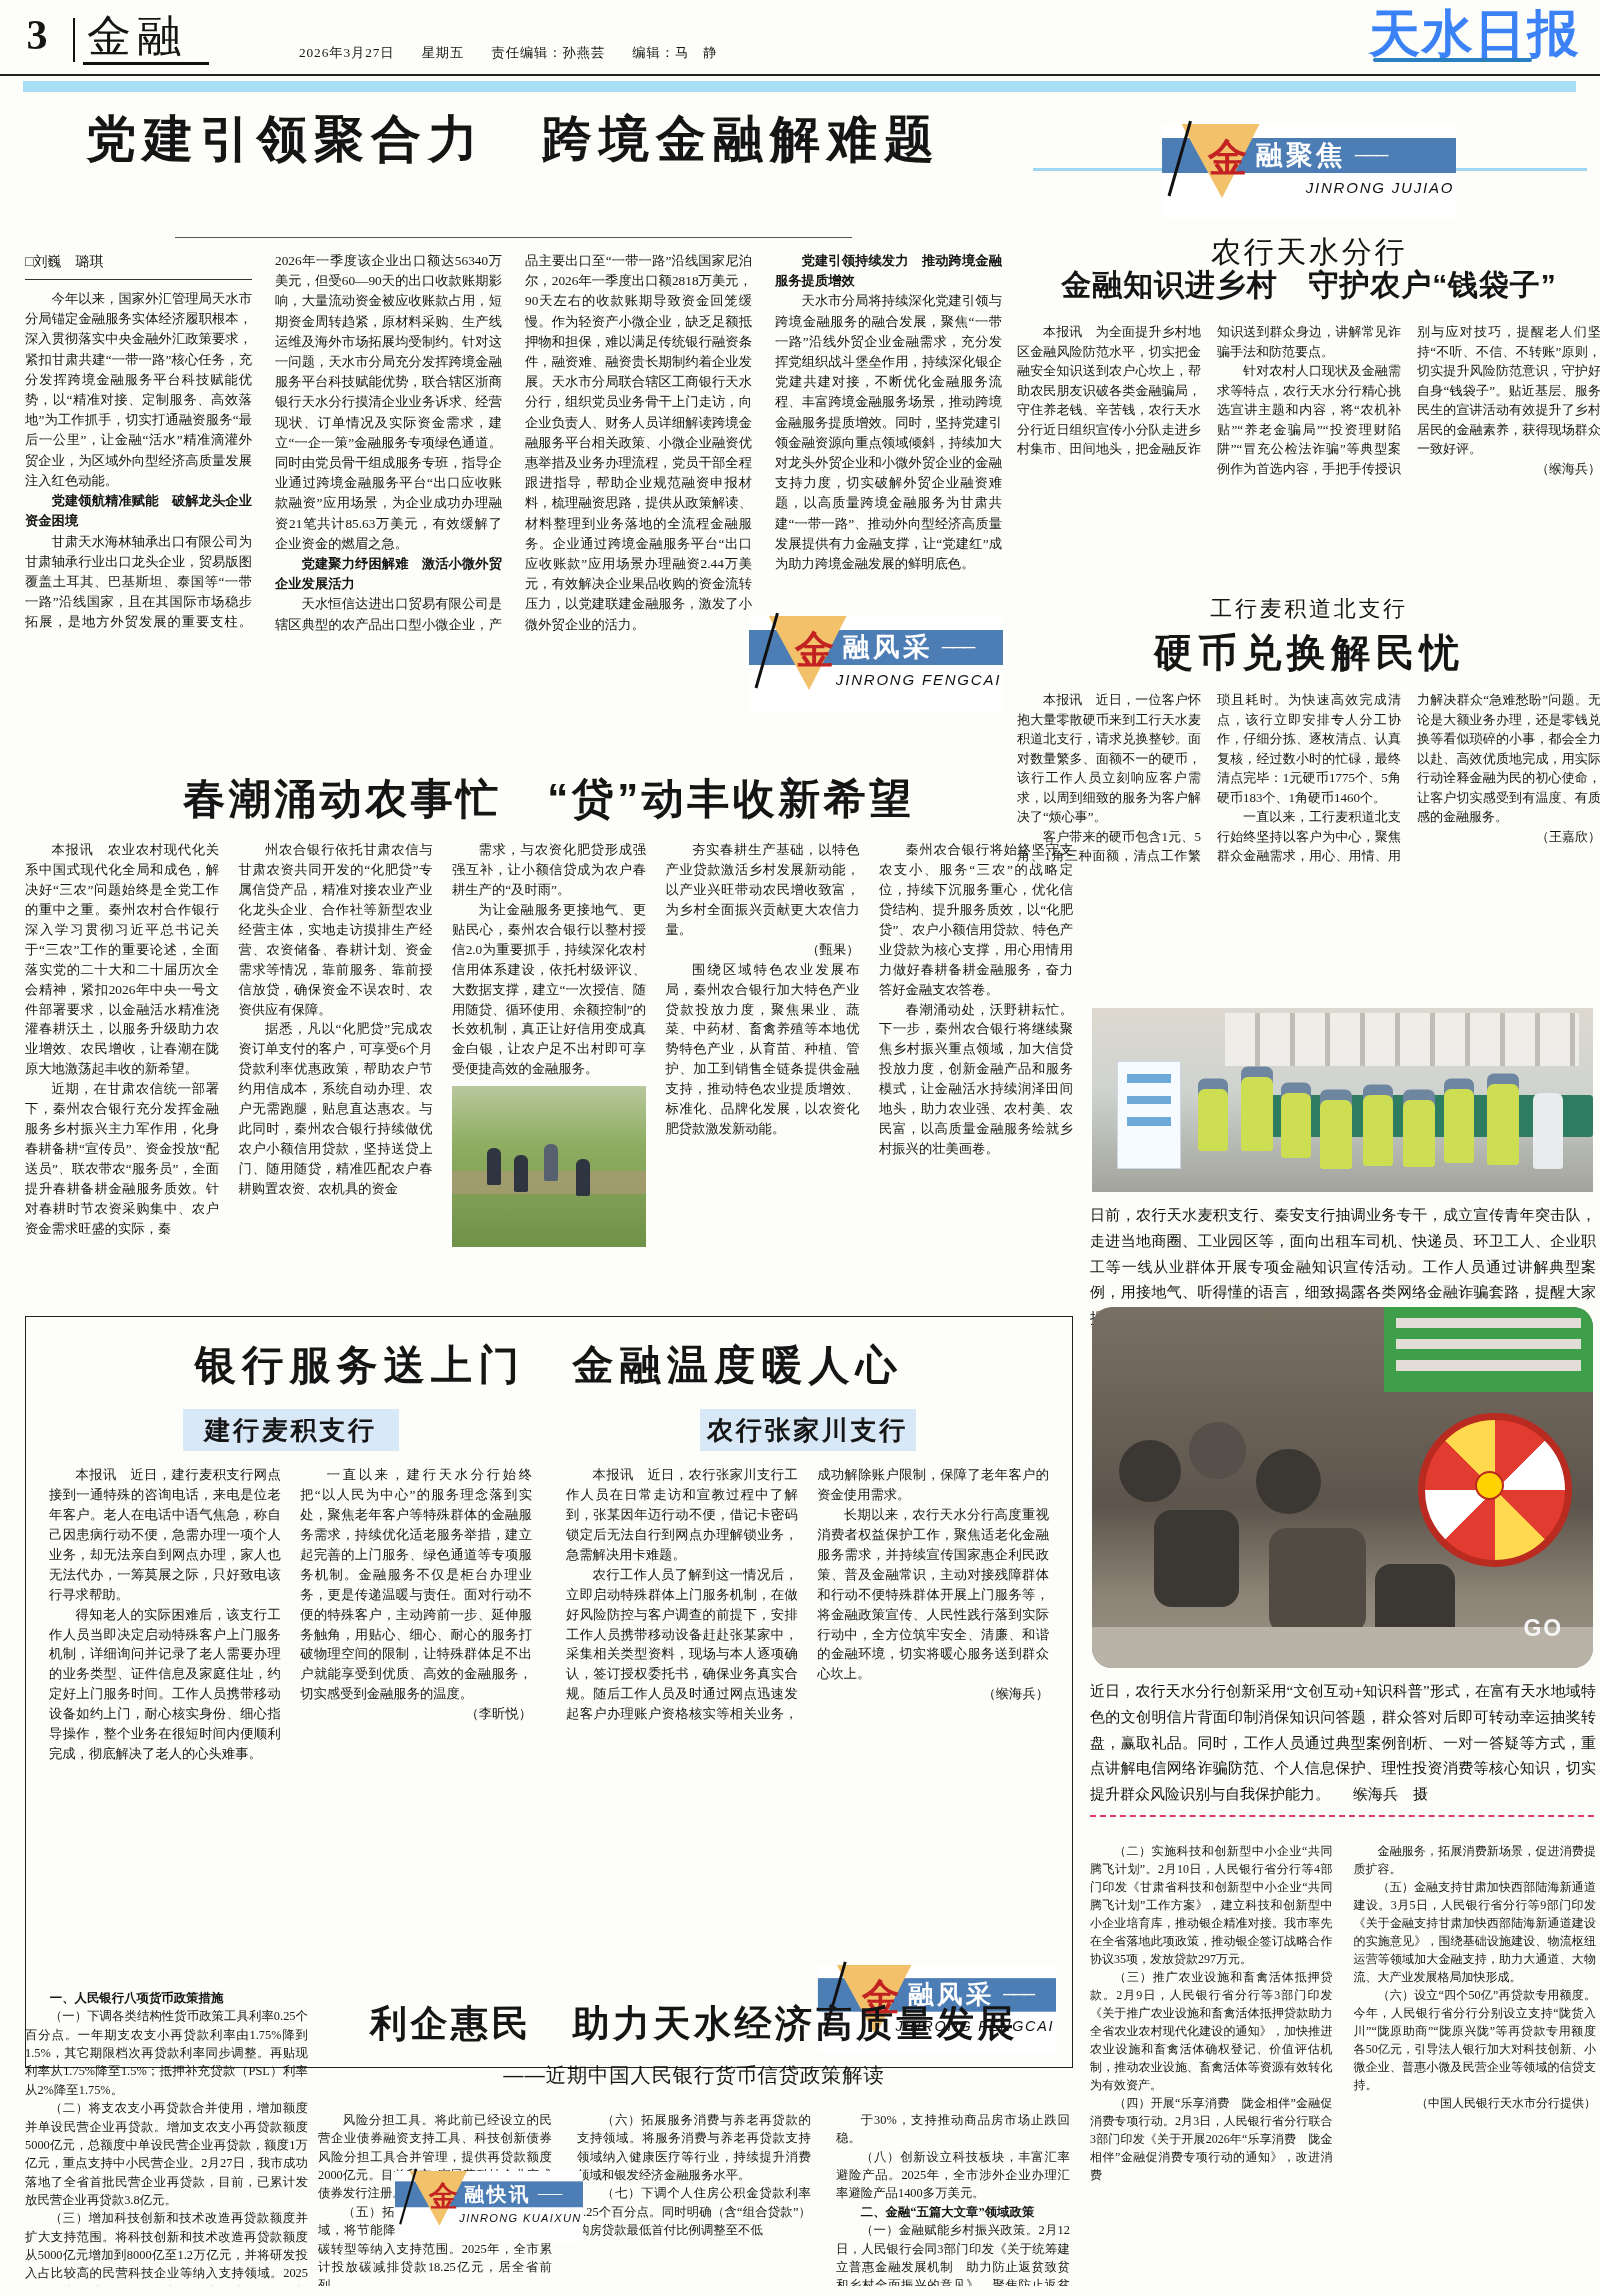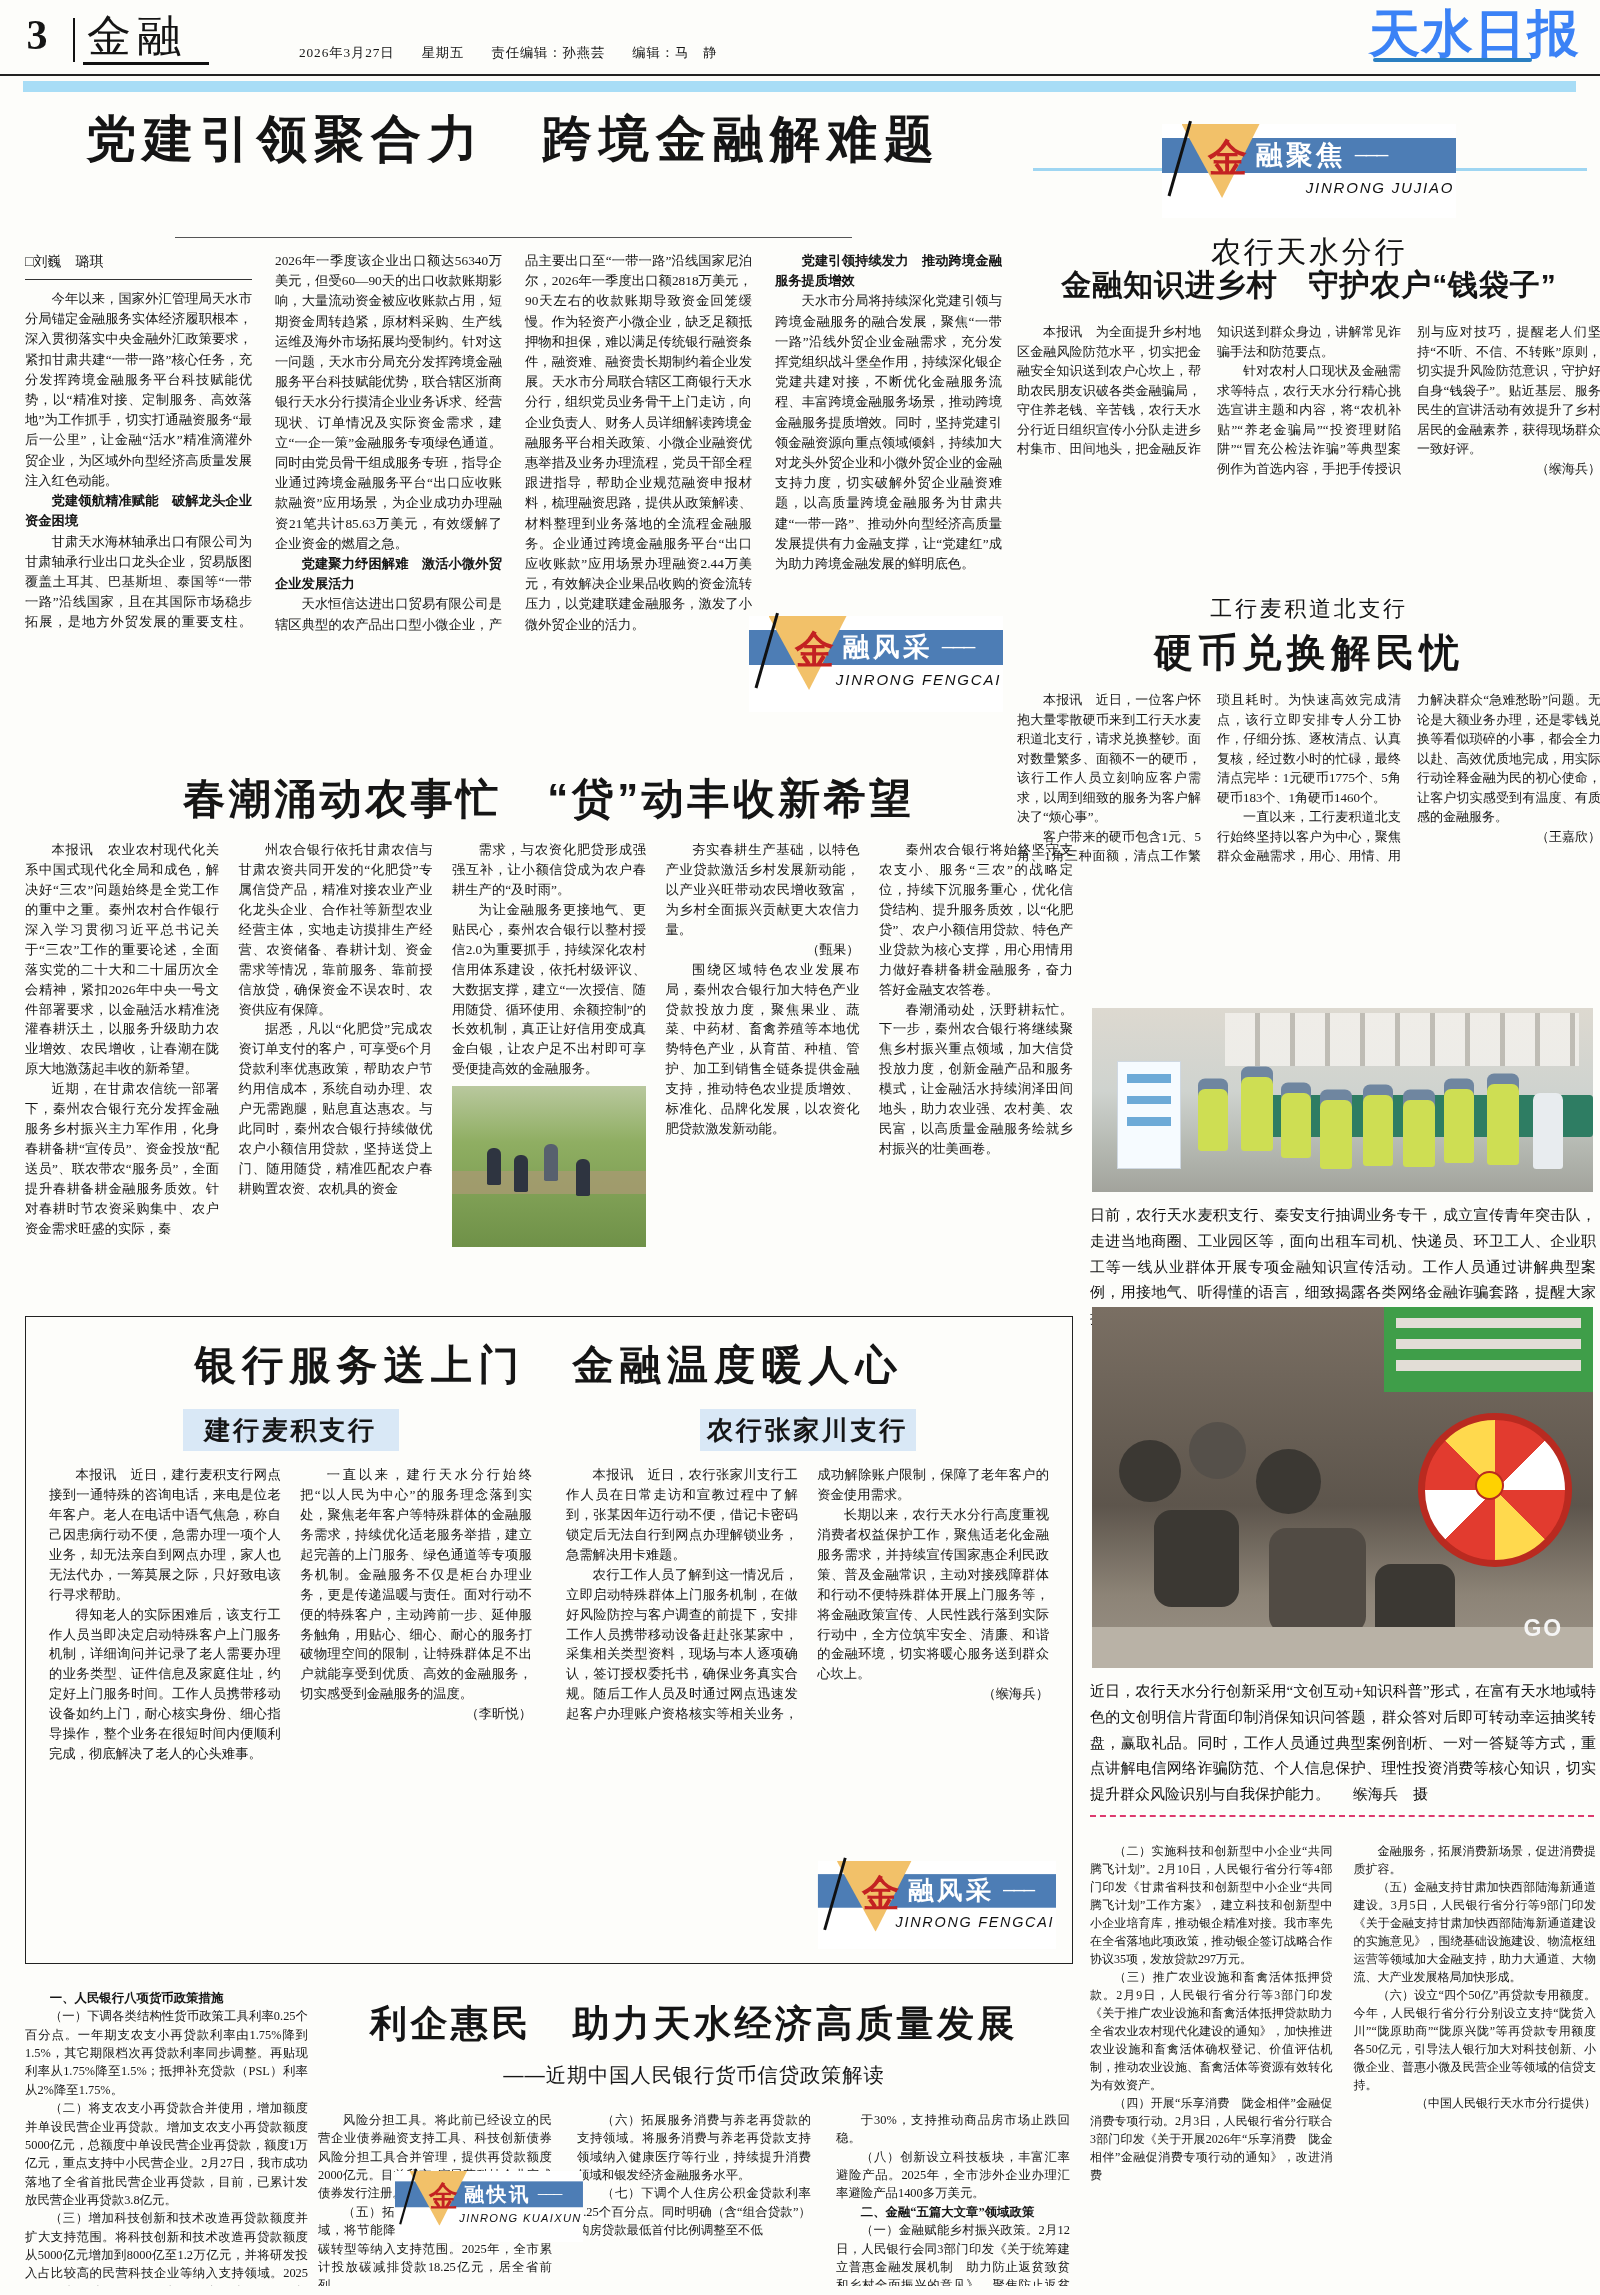--- a/index.html
+++ b/index.html
@@ -64,21 +64,21 @@
 
   
   .photo{position:absolute;overflow:hidden;}
   #photo1{left:1092px;top:1008px;width:501px;height:184px;background:linear-gradient(180deg,#ddd9d0 0%,#cfd3cf 45%,#b5b9b2 75%,#a2a39c 100%);}
   #photo1 .counter{position:absolute;left:168px;top:87px;width:333px;height:42px;background:#2e7d63;border-radius:3.5px;}
   #photo1 .frames{position:absolute;left:133px;top:5.3px;width:354px;height:53px;
       background:repeating-linear-gradient(90deg,#f4f2ee 0 30px,#b9b6ae 30px 35px);opacity:.8;}
   #photo1 .standee{position:absolute;left:25px;top:53px;width:62px;height:106px;background:#f6fbff;border:1.8px solid #cfd8e2;}
   #photo1 .standee i{display:block;margin:12.4px 8.8px 0;height:8.8px;background:#3f8fc9;opacity:.75;}
   .vest{position:absolute;border-radius:7px 7px 3.5px 3.5px;background:#cede53;box-shadow:0 -10.6px 0 0 #6f86a0;}
-  #photo2{left:1092px;top:1307px;width:501px;height:361px;background:linear-gradient(180deg,#7a6f63 0%,#5d554c 55%,#8d8477 80%,#9a9287 100%);}
+  #photo2{left:1092px;top:1307px;width:501px;height:361px;background:linear-gradient(180deg,#7a6f63 0%,#5d554c 55%,#8d8477 80%,#9a9287 100%);border-radius:20px;}
   #photo2 .board{position:absolute;left:292px;top:0;width:209px;height:85px;background:#3f9e49;}
   #photo2 .board i{display:block;margin:10.6px 12.4px 0;height:10.6px;background:#ffe7ef;opacity:.85;}
   #photo2 .wheel{position:absolute;left:326px;top:106px;width:140px;height:140px;border-radius:50%;
       background:conic-gradient(#e23b2f 0 45deg,#fff 45deg 90deg,#e23b2f 90deg 135deg,#ffd94d 135deg 180deg,
       #e23b2f 180deg 225deg,#fff 225deg 270deg,#e23b2f 270deg 315deg,#ffd94d 315deg 360deg);
       border:7px solid #b92a20;}
   #photo2 .hub{position:absolute;left:383px;top:164px;width:25px;height:25px;border-radius:50%;background:#ffd200;border:2.7px solid #b92a20;}
   .head-blob{position:absolute;border-radius:50%;background:#3b3833;}
   #photo2 .floor{position:absolute;left:0;bottom:0;width:100%;height:41px;background:#b9b2a6;}
   #photo2 .gosign{position:absolute;right:30px;bottom:26.5px;color:#f5f5f5;font-family:"Liberation Sans",sans-serif;font-weight:700;font-size:23px;letter-spacing:1.8px;}
@@ -97,21 +97,21 @@
   #mid-headline{left:0;top:39px;width:100%;text-align:center;font-size:42px;font-weight:700;letter-spacing:3.5px;}
   #mid-cols{left:0;top:108px;width:1048px;height:455px;display:flex;gap:19.5px;overflow:hidden;
             font-size:13.3px;line-height:1.5;}
   #mid-cols .col{flex:1;}
   #photo3{position:relative;width:100%;height:161px;margin-top:7px;
           background:linear-gradient(180deg,#b9c89e 0%,#8fae62 35%,#6f9148 100%);}
   #photo3 .track{position:absolute;left:0;top:85px;width:100%;height:23px;background:#a79a72;opacity:.8;}
   .figure{position:absolute;width:14px;height:37px;border-radius:6.2px 6.2px 1.8px 1.8px;background:#2e3440;}
 
   
-  #a-box{left:25px;top:1316px;width:1048px;height:648px;border:1.8px solid #222;box-sizing:border-box;}
+  #a-box{left:25px;top:1316px;width:1048px;height:752px;border:1.8px solid #222;box-sizing:border-box;}
   #box-headline{left:0;top:21px;width:100%;text-align:center;font-size:41px;font-weight:700;letter-spacing:6.2px;}
   .box-half{position:absolute;top:92px;width:483px;height:531px;}
   #box-left{left:23px;} #box-right{left:540px;}
   .box-label{width:216px;height:42px;margin:0 auto 14px;background:#d9e8f6;text-align:center;
              line-height:42px;font-size:26px;font-weight:700;letter-spacing:2.7px;}
   .box-body{column-count:2;column-gap:19.5px;height:469px;overflow:hidden;font-size:13.3px;line-height:1.5;}
   #badge-fengcai-2{right:16px;bottom:14px;width:248px;height:92px;transform:scale(.96);transform-origin:bottom right;}
 
   
   #bt-colleft{left:25px;top:1989px;width:283px;height:297px;overflow:hidden;font-size:12.4px;line-height:1.48;}

